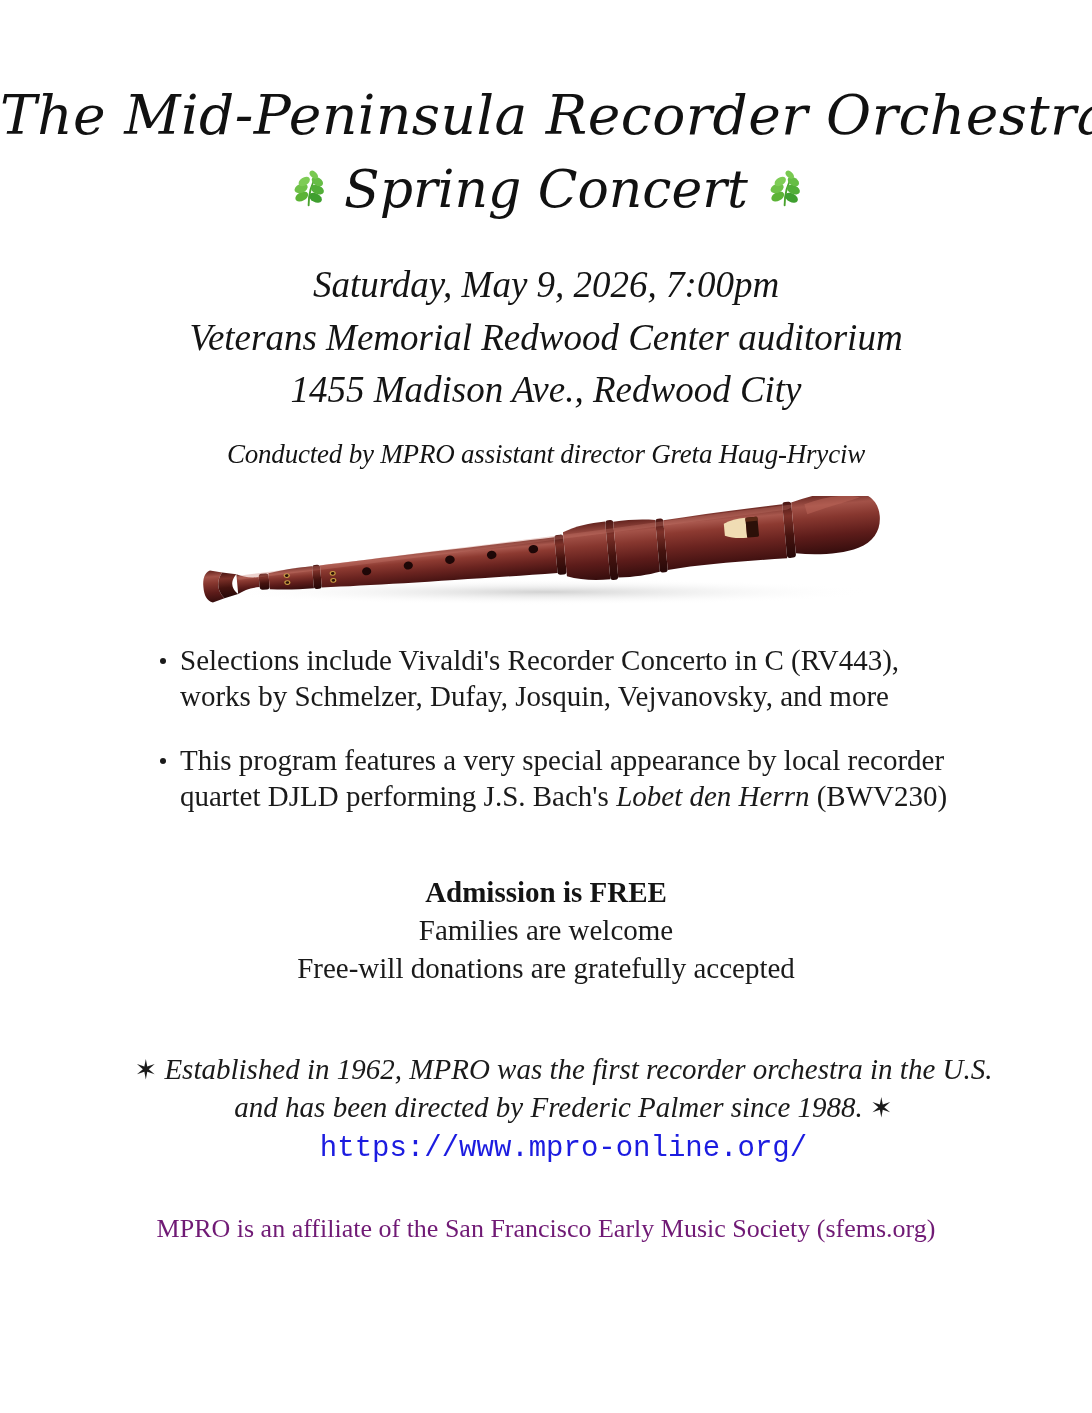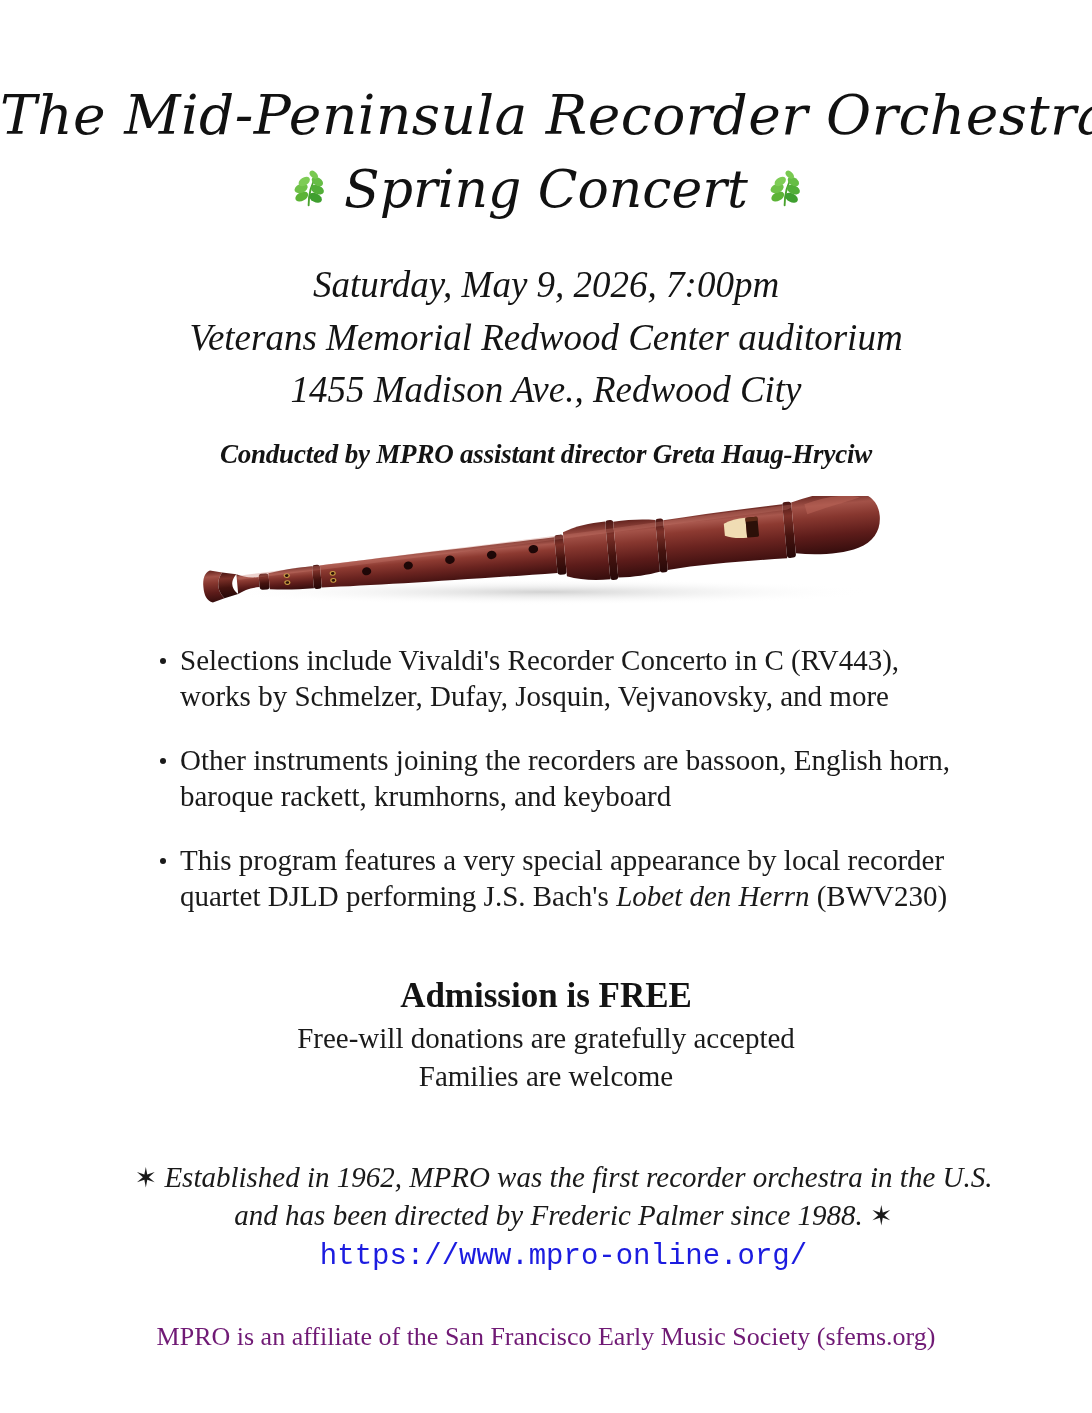--- a/index.html
+++ b/index.html
@@ -74,21 +74,21 @@
     font-weight: 400;
     color: #141414;
     white-space: nowrap;
     font-style: italic;
   }
   .conductor {
     margin-top: 22px;
     text-align: center;
     font-family: "Liberation Serif", "DejaVu Serif", serif;
     font-style: italic;
-    font-weight: 700;
+    font-weight: 400;
     font-size: 27px;
     letter-spacing: -0.2px;
     color: #141414;
     white-space: nowrap;
   }
 
   
   .recorder-wrap {
     margin-top: 26px;
     height: 122px;
@@ -132,21 +132,21 @@
   }
 
   
   .admission {
     margin-top: 58px;
     text-align: center;
   }
   .admission-head {
     font-family: "Liberation Serif", "DejaVu Serif", serif;
     font-weight: 700;
-    font-size: 35px;
+    font-size: 29px;
     line-height: 1.32;
     color: #141414;
   }
   .admission-line {
     font-family: "Liberation Serif", "DejaVu Serif", serif;
     font-size: 29px;
     line-height: 1.32;
     color: #1a1a1a;
   }
 
@@ -321,32 +321,28 @@
     </svg>
   </div>
 
   <ul class="bullets">
     <li class="bullet-item">
       <span class="bullet-dot"></span>
       <span>Selections include Vivaldi's Recorder Concerto in C (RV443), works by Schmelzer, Dufay, Josquin, Vejvanovsky, and more</span>
     </li>
     <li class="bullet-item">
       <span class="bullet-dot"></span>
-      <span>Other instruments joining the recorders are bassoon, English horn, baroque rackett, krumhorns, and keyboard</span>
-    </li>
-    <li class="bullet-item">
-      <span class="bullet-dot"></span>
       <span>This program features a very special appearance by local recorder quartet DJLD performing J.S. Bach's </span><i>Lobet den Herrn</i><span> (BWV230)</span>
     </li>
   </ul>
 
   <div class="admission">
     <div class="admission-head">Admission is FREE</div>
+    <div class="admission-line">Families are welcome</div>
     <div class="admission-line">Free-will donations are gratefully accepted</div>
-    <div class="admission-line">Families are welcome</div>
   </div>
 
   <div class="footer">
     <div class="history-line">
       <span class="star">✶</span>
       <span>Established in 1962, MPRO was the first recorder orchestra in the U.S.</span>
     </div>
     <div class="history-line">
       <span>and has been directed by Frederic Palmer since 1988.</span>
       <span class="star">✶</span>

